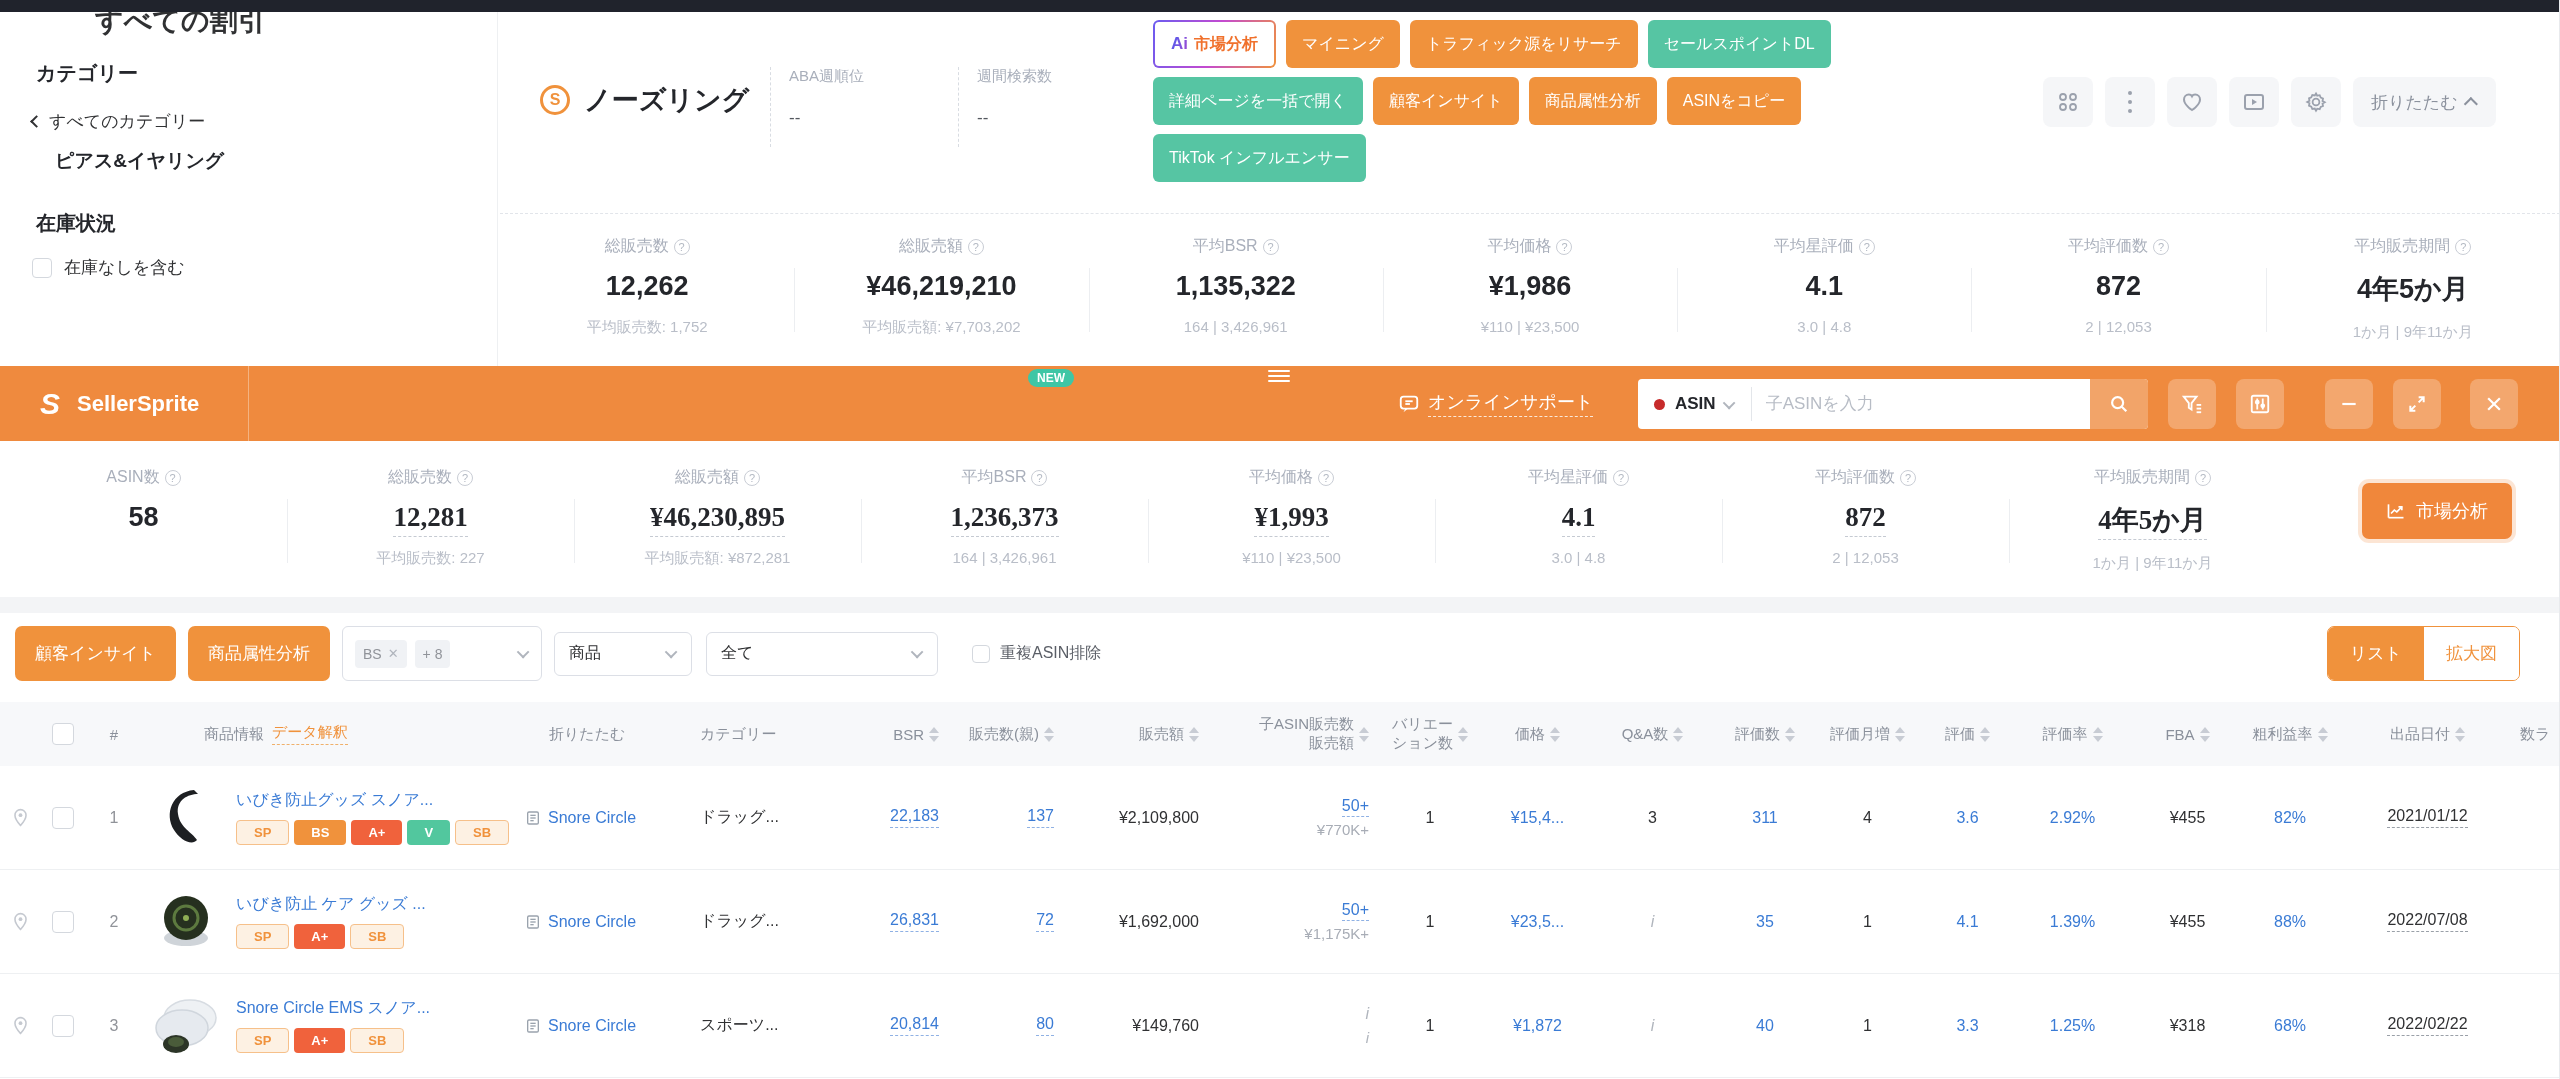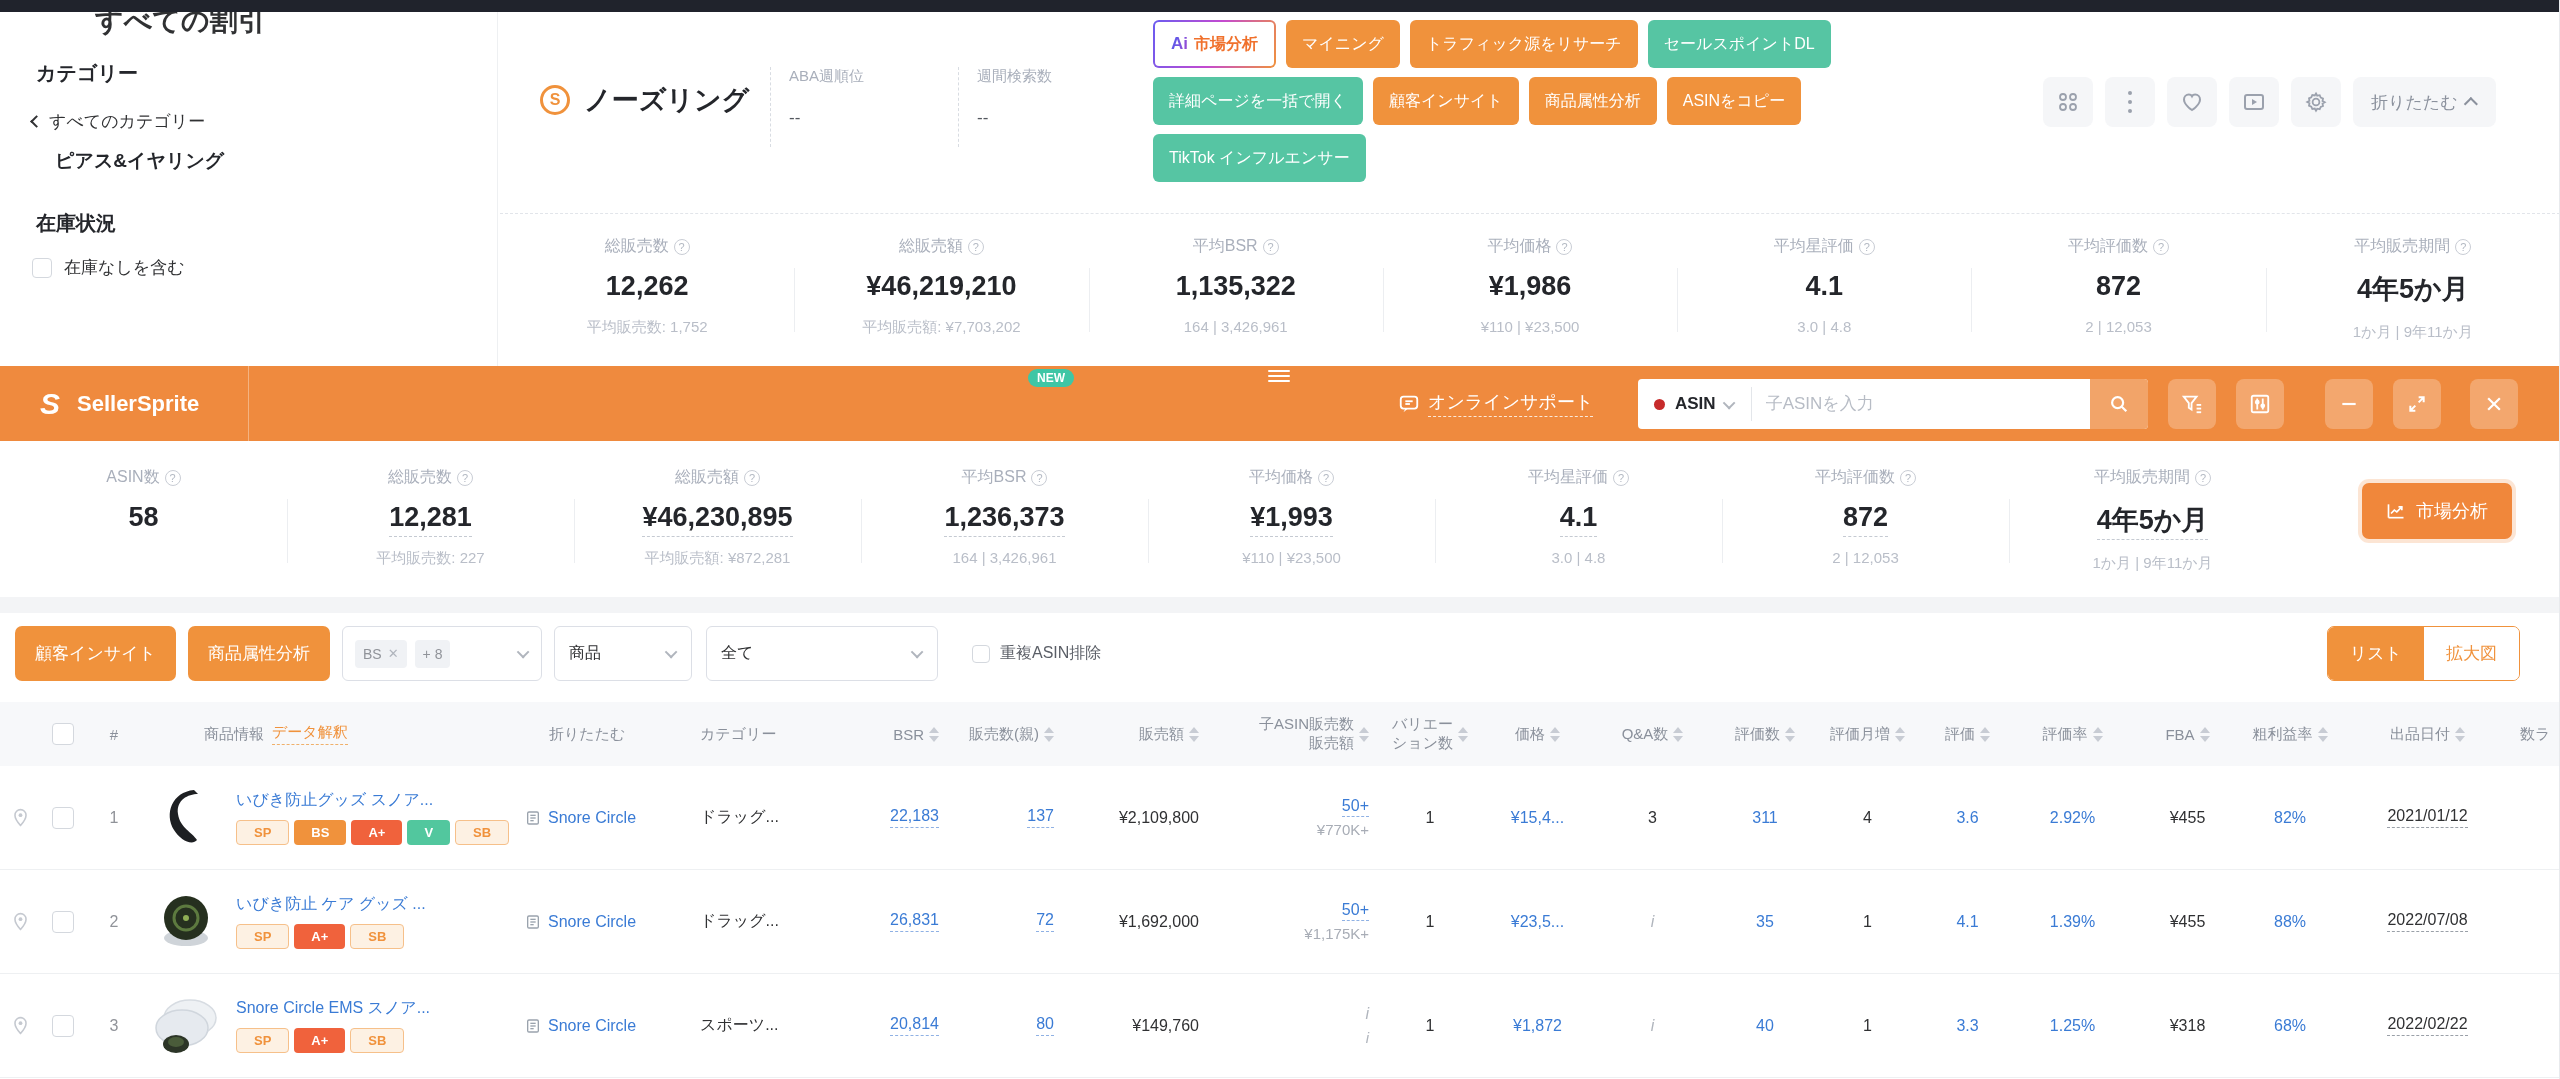--- a/index.html
+++ b/index.html
@@ -45,21 +45,21 @@
   .sqbtn { width:50px; height:50px; background:#f5f6f8; border-radius:8px; display:flex; align-items:center; justify-content:center; color:#9ba1ad; cursor:pointer; }
   .collapse-btn { height:50px; padding:0 18px; background:#f5f6f8; border-radius:8px; display:flex; align-items:center; gap:10px; font-size:17px; color:#8b919d; cursor:pointer; }
   .chev-up { width:10px; height:10px; border-left:2px solid #8b919d; border-top:2px solid #8b919d; transform:rotate(45deg) translateY(3px); }
   .kebab { display:flex; flex-direction:column; gap:5px; }
   .kebab i { width:4px; height:4px; border-radius:50%; background:#9ba1ad; }
 
   
   .stat-label { font-size:16px; color:#a9afbb; display:flex; align-items:center; justify-content:center; gap:5px; }
   .q-icon { width:16px; height:16px; border:1px solid #c9cdd5; border-radius:50%; color:#b3b9c3; font-size:11px; display:inline-flex; align-items:center; justify-content:center; }
   .stat-value { font-size:27px; font-weight:bold; color:#24262b; margin-top:14px; text-align:center; }
-  .stat-value .dash { border-bottom:1px dashed #c5cad2; padding-bottom:4px; }
+  .stat-value .dash { border-bottom:1px dashed #c5cad2; padding-bottom:4px;font-family:Liberation Serif, serif; }
   .stat-sub { font-size:15px; color:#b9bec8; margin-top:16px; text-align:center; }
 
   .stats-top { position:absolute; left:500px; top:201px; width:2060px; height:153px; border-top:1px dashed #e2e5ea; display:grid; grid-template-columns:repeat(7,1fr); padding-top:22px; }
   .stats-top .stat-col, .panel2 .stat-col { position:relative; }
   .stats-top .stat-col + .stat-col::before,
   .panel2 .stat-col + .stat-col::before { content:""; position:absolute; left:0; top:32px; width:1px; height:64px; background:#eceef1; }
 
   
   .nav { position:absolute; left:0; top:366px; width:2560px; height:75px; background:#ef8a3e; z-index:25; }
   .nav-logo { position:absolute; left:33px; top:0; height:75px; display:flex; align-items:center; gap:10px; color:#fff; }
@@ -93,21 +93,21 @@
   .gap-strip { position:absolute; left:0; top:597px; width:2560px; height:16px; background:#f3f4f6; }
 
   
   .filters { position:absolute; left:0; top:613px; width:2560px; height:89px; background:#fff; }
   .fwrap { position:absolute; left:15px; top:13px; display:flex; align-items:center; gap:12px; }
   .fbtn { height:55px; padding:0 20px; background:#f0923c; color:#fff; border:none; border-radius:7px; font-size:17px; cursor:pointer; font-family:inherit; }
   .mselect { height:55px; width:200px; border:1px solid #dcdfe6; border-radius:6px; display:flex; align-items:center; padding:0 12px; gap:8px; cursor:pointer; background:#fff; }
   .tag { background:#f0f2f5; color:#909399; font-size:14px; border-radius:4px; padding:6px 8px; display:flex; align-items:center; gap:6px; white-space:nowrap; }
   .tag .x { color:#b0b5bd; font-size:13px; }
   .mselect .chev-down, .fselect .chev-down { margin-left:auto; }
-  .fselect { height:55px; border:1px solid #dcdfe6; border-radius:6px; display:flex; align-items:center; padding:0 14px; font-size:16px; color:#303133; cursor:pointer; background:#fff; }
+  .fselect { height:44px; border:1px solid #dcdfe6; border-radius:6px; display:flex; align-items:center; padding:0 14px; font-size:16px; color:#303133; cursor:pointer; background:#fff; }
   .fselect.w1 { width:138px; } .fselect.w2 { width:232px; margin-left:2px; }
   .fcheck { display:flex; align-items:center; gap:10px; margin-left:22px; font-size:16px; color:#5a5e66; }
   .fcheck .cb { width:18px; height:18px; }
   .viewtoggle { position:absolute; right:40px; top:13px; height:55px; display:flex; border:1px solid #f0923c; border-radius:7px; overflow:hidden; }
   .viewtoggle div { padding:0 22px; display:flex; align-items:center; font-size:17px; cursor:pointer; }
   .viewtoggle .on { background:#f0923c; color:#fff; }
   .viewtoggle .off { background:#fff; color:#f0923c; }
 
   
   .table { position:absolute; left:0; top:702px; width:2620px; }

